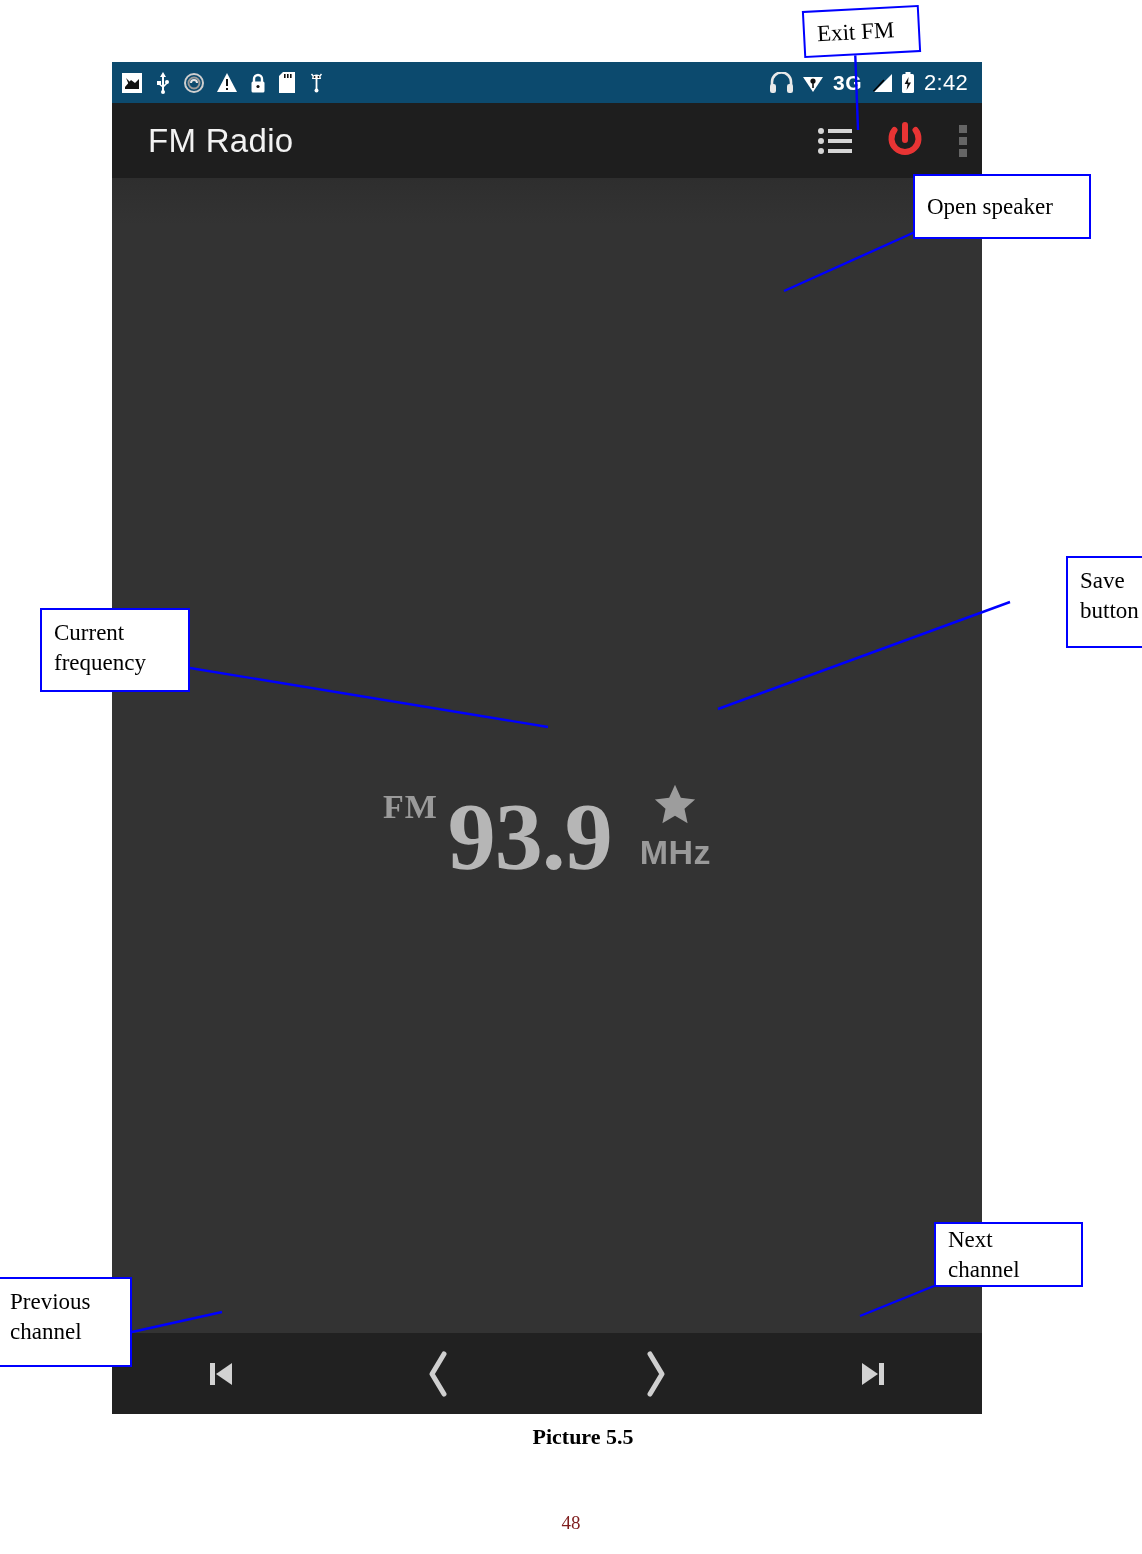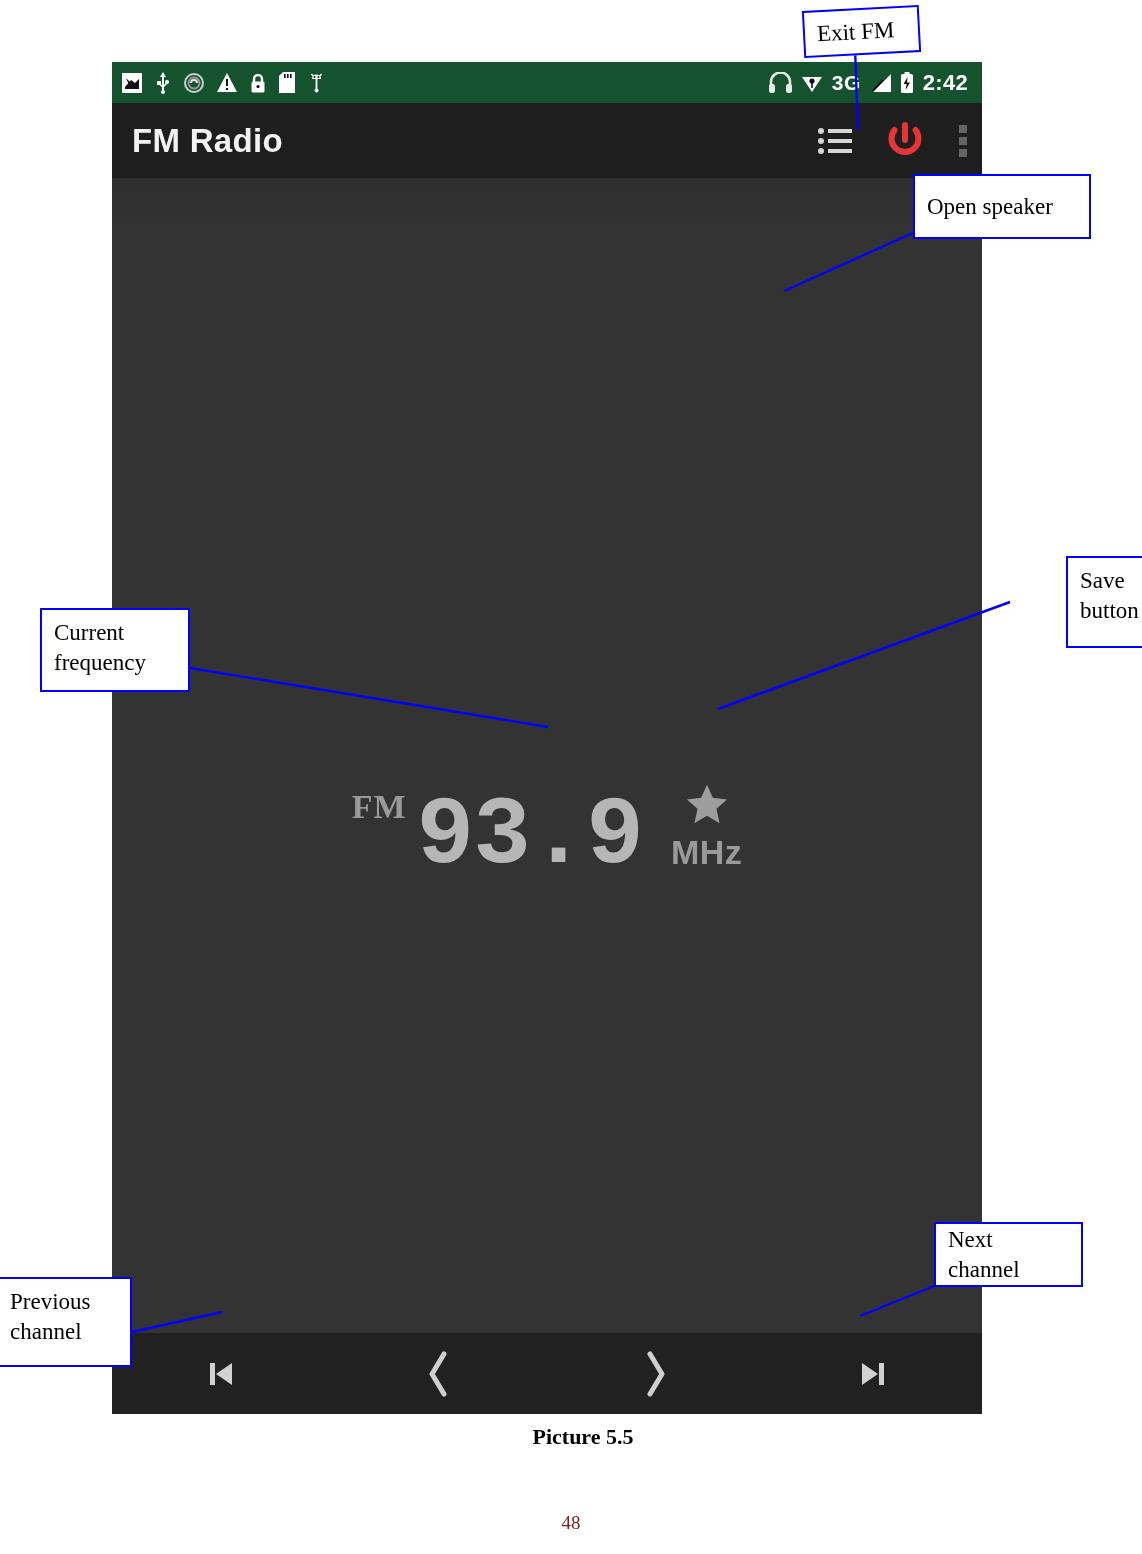--- a/index.html
+++ b/index.html
@@ -7,66 +7,66 @@
     width:1142px;height:1554px;position:relative;overflow:hidden;
     font-family:"Liberation Serif", serif;
   }
   
   #phone{
     position:absolute;left:112px;top:62px;width:870px;height:1352px;
     background:#000000;overflow:hidden;
   }
   
   #statusbar{
-    position:absolute;left:0;top:0;width:870px;height:41px;background:#14532d;
+    position:absolute;left:0;top:0;width:870px;height:41px;background:#0c4a6e;
     display:flex;align-items:center;
   }
   #status-left{display:flex;align-items:center;gap:13px;padding-left:10px;}
   #status-right{
     position:absolute;right:14px;top:0;height:41px;
     display:flex;align-items:center;gap:9px;
   }
   .sicon{display:block;}
   .s3g{
     color:#fff;font-family:"Liberation Sans",sans-serif;font-weight:bold;
     font-size:21px;letter-spacing:.5px;line-height:1;
   }
   .stime{
-    color:#fff;font-family:"Liberation Sans",sans-serif;font-weight:bold;
+    color:#fff;font-family:"Liberation Sans",sans-serif;font-weight:normal;
     font-size:22px;line-height:1;letter-spacing:.3px;
   }
   
   #appbar{
     position:absolute;left:0;top:41px;width:870px;height:75px;
     background:#1e1e1e;display:flex;align-items:center;
   }
   #app-title{
     color:#f2f2f2;font-family:"Liberation Sans",sans-serif;
-    font-size:33px;font-weight:bold;padding-left:20px;letter-spacing:.3px;
+    font-size:33px;font-weight:normal;padding-left:36px;letter-spacing:.3px;
   }
   #appbar-actions{
     position:absolute;right:14px;top:0;height:75px;
     display:flex;align-items:center;gap:34px;
   }
   .act{cursor:pointer;display:flex;align-items:center;justify-content:center;}
   
   #content{
     position:absolute;left:0;top:116px;width:870px;height:1155px;
     background:linear-gradient(#2e2e2e 0%,#333333 4%,#333333 100%);
   }
   #freq-wrap{
     position:absolute;left:0;top:570px;width:870px;height:130px;
     display:flex;align-items:flex-end;justify-content:center;
   }
   .fm-label{
     color:#9a9a9a;font-family:Liberation Serif, serif;font-weight:bold;
     font-size:34px;margin-right:10px;margin-bottom:52px;letter-spacing:1px;
   }
   .freq-num{
-    color:#b6b6b6;font-family:Liberation Mono, monospace;font-weight:bold;
+    color:#b6b6b6;font-family:Liberation Serif, serif;font-weight:bold;
     font-size:96px;line-height:.85;letter-spacing:-1px;
   }
   .star-unit{
     display:flex;flex-direction:column;align-items:center;
     margin-left:28px;margin-bottom:6px;
   }
   .unit-label{
     color:#9a9a9a;font-family:"Liberation Sans",sans-serif;font-weight:bold;
     font-size:34px;letter-spacing:.5px;margin-top:4px;
   }

